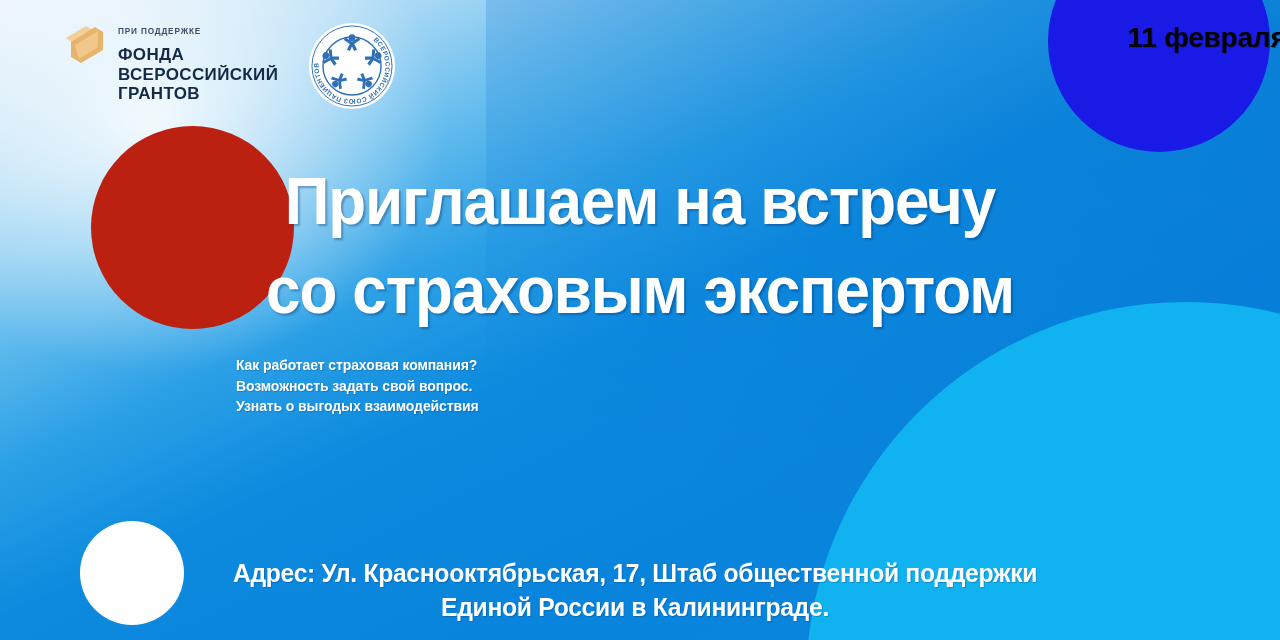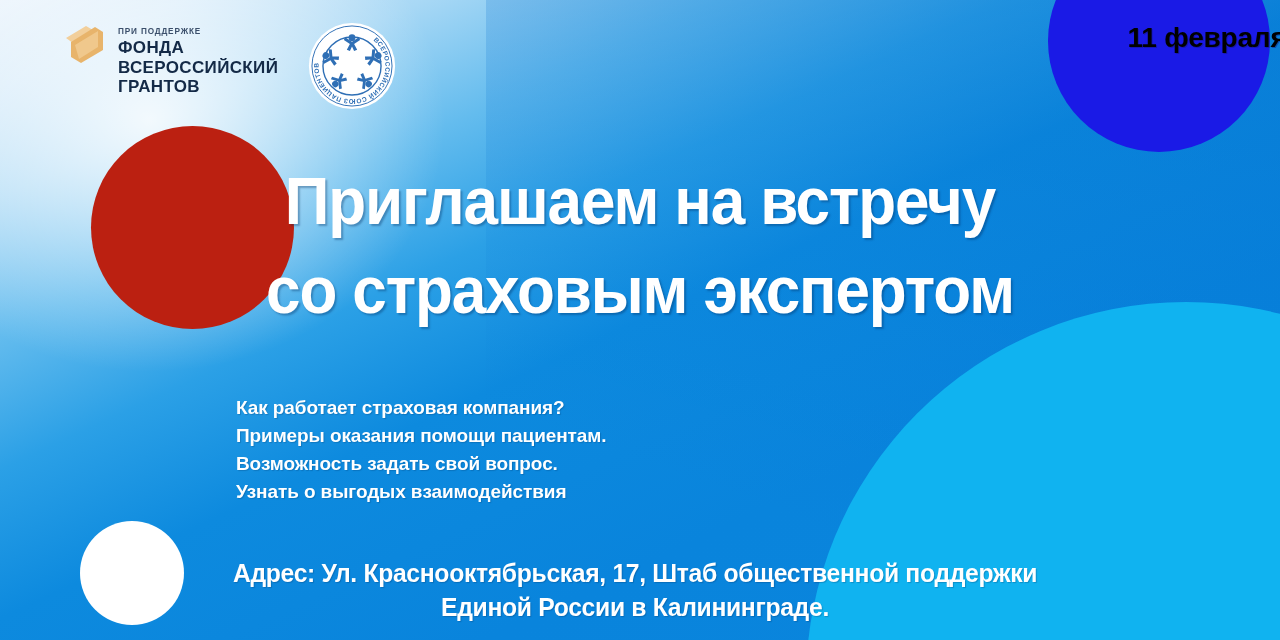--- a/index.html
+++ b/index.html
@@ -94,21 +94,21 @@
     color:#142a47;
     line-height:1.14;
     padding-top:5px;
   }
   .pgf-sup {
     font-size:8.2px;
     letter-spacing:.85px;
     font-weight:700;
     color:#3b4f6b;
     display:block;
-    margin-bottom:2px;
+    margin-bottom:9px;
   }
   .pgf-main {
     font-size:17px;
     font-weight:800;
     letter-spacing:.35px;
     display:block;
   }
 
   .union-logo { width:88px; height:88px; position:relative; }
 
@@ -142,24 +142,24 @@
     transform:scaleX(.94);
     transform-origin:50% 50%;
     text-shadow:2px 2px 2px rgba(0,40,90,.34);
   }
   .headline .hl { display:block; white-space:nowrap; }
   .headline .hl2 { margin-top:22px; }
 
   
   .body-text {
     position:absolute;
-    left:236px; top:394px;
+    left:236px; top:355px;
     z-index:5;
     color:#ffffff;
-    font-size:19px;
+    font-size:14px;
     font-weight:700;
     line-height:1.47;
     letter-spacing:-.1px;
     text-shadow:1px 1px 1px rgba(0,50,100,.25);
   }
   .body-text span { display:block; white-space:nowrap; }
 
   
   .address {
     position:absolute;
@@ -256,21 +256,20 @@
     <span class="dl1">11 февраля</span>
   </div>
 
   <div class="headline">
     <span class="hl hl1">Приглашаем на встречу</span>
     <span class="hl hl2">со страховым экспертом</span>
   </div>
 
   <div class="body-text">
     <span>Как работает страховая компания?</span>
-    <span>Примеры оказания помощи пациентам.</span>
     <span>Возможность задать свой вопрос.</span>
     <span>Узнать о выгодых взаимодействия</span>
   </div>
 
   <div class="address">
     <span>Адрес: Ул. Краснооктябрьская, 17, Штаб общественной поддержки</span>
     <span>Единой России в Калининграде.</span>
   </div>
 
 </div>

